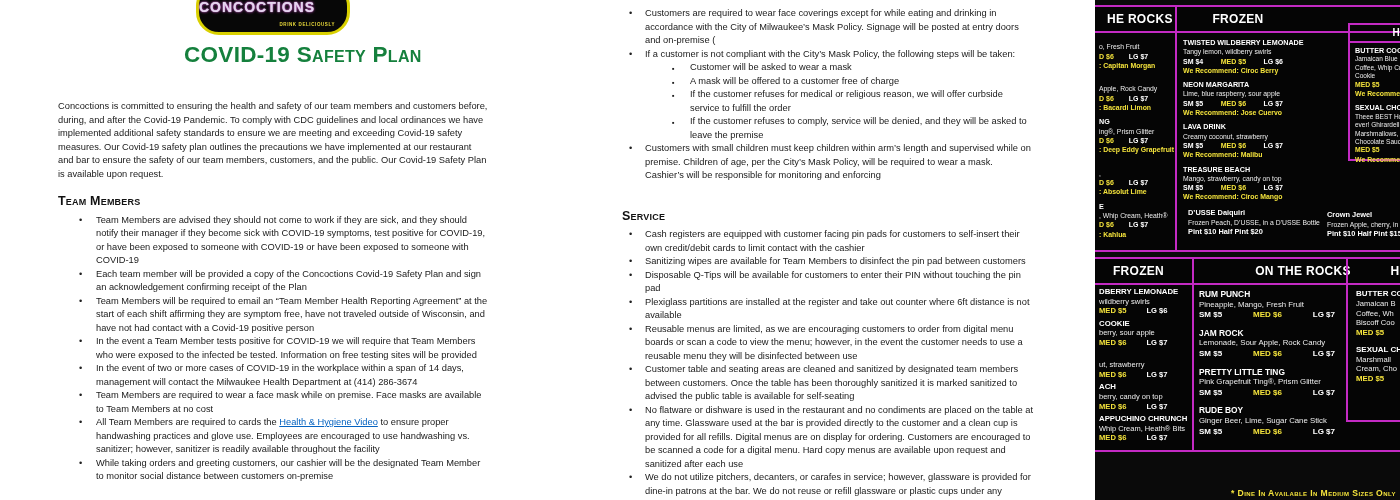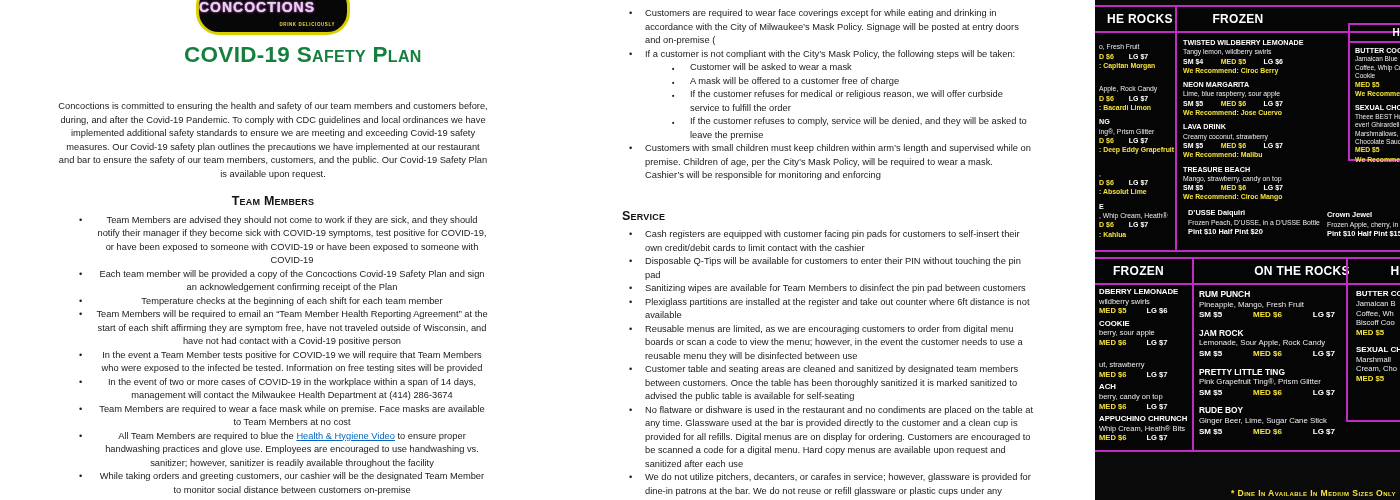--- a/index.html
+++ b/index.html
@@ -3,21 +3,21 @@
 <meta charset="utf-8">
 <style>
   html,body{margin:0;padding:0;}
   .stage{position:relative;width:1400px;height:500px;overflow:hidden;background:#fff;font-family:"Liberation Sans",sans-serif;color:#202020;}
   
   .doc{position:absolute;left:0;top:0;width:1095px;height:500px;background:#fff;}
   .logo{position:absolute;left:196px;top:-17px;width:148px;height:46px;background:#070707;border:3px solid #d9d000;border-radius:23px;}
   .logo-brand{text-align:left;margin-top:13px;font-size:14px;font-weight:bold;letter-spacing:1px;color:#e3d5ee;text-shadow:0 0 3px #c93fc9,0 0 1px #ffffff;}
   .logo-tag{position:absolute;right:12px;bottom:5px;font-size:4.5px;font-weight:bold;color:#e8d83a;letter-spacing:.6px;}
   .doc-title{position:absolute;left:178px;top:42px;font-size:22.5px;font-weight:bold;font-variant:small-caps;color:#15803d;letter-spacing:.3px;margin-left:6px;}
-  .col-left{position:absolute;left:58px;top:100px;width:430px;font-size:9.3px;line-height:13.5px;text-align:center;}
+  .col-left{position:absolute;left:58px;top:100px;width:430px;font-size:9.3px;line-height:13.5px;}
   .col-right{position:absolute;left:622px;top:7px;width:412px;font-size:9.3px;line-height:13.5px;}
   .col-left p{margin:0;}
   h2{margin:14px 0 5px 0;font-size:12.5px;font-variant:small-caps;letter-spacing:.2px;color:#111;}
   h2.svc{margin-top:27px;}
   .b{position:relative;padding-left:38px;}
   .b::before{content:"•";position:absolute;left:21px;top:0;}
   .col-right .b{padding-left:23px;}
   .col-right .b::before{left:7px;}
   .s{position:relative;padding-left:68px;}
   .s::before{content:"▪";position:absolute;left:50px;top:1px;font-size:7.5px;}
@@ -25,21 +25,21 @@
   
   .menu{position:absolute;left:1095px;top:0;width:305px;height:500px;background:#0a0a0a;overflow:hidden;color:#fff;white-space:nowrap;}
   .mpanel{position:absolute;background:#050505;border:2px solid #c32ac3;}
   .p-top{left:-12px;top:5px;width:352px;height:243px;}
   .p-bot{left:-12px;top:257px;width:352px;height:191px;}
   .mhead{position:absolute;left:0;right:0;top:0;height:24px;border-bottom:2px solid #c32ac3;}
   .mh{position:absolute;top:5px;font-weight:bold;font-size:12px;letter-spacing:.3px;}
   .mh.rocks{left:14px;margin-left:8px;}
   .mh.froz{left:100px;width:106px;text-align:center;}
   .mh.frozb{left:0;width:107px;text-align:center;}
-  .mh.otr{left:125px;width:184px;text-align:center;}
+  .mh.otr{left:110px;width:184px;text-align:center;padding-left:16px;}
   .mh.hb{left:265px;width:90px;text-align:center;}
   .vline{position:absolute;top:0;bottom:0;width:2px;background:#c32ac3;}
   .vlt{left:90px;} .vl1{left:107px;}
   .tcol{position:absolute;}
   .ta{left:14px;top:26px;width:76px;}
   .tb{left:98px;top:31px;width:108px;}
   .mi{margin-bottom:5px;}
   .tp .t{font-size:7.2px;font-weight:bold;line-height:9.3px;min-height:9.3px;}
   .tp .d{font-size:6.8px;line-height:9.3px;min-height:9.3px;color:#ededed;}
   .tp .pr{display:flex;font-size:7px;font-weight:bold;line-height:9.3px;min-height:9.3px;}
@@ -85,41 +85,40 @@
       <div class="logo-brand">CONCOCTIONS</div>
       <div class="logo-tag">DRINK DELICIOUSLY</div>
     </div>
     <div class="doc-title">COVID-19 Safety Plan</div>
 
     <div class="col-left">
       <p>Concoctions is committed to ensuring the health and safety of our team members and customers before, during, and after the Covid-19 Pandemic. To comply with CDC guidelines and local ordinances we have implemented additional safety standards to ensure we are meeting and exceeding Covid-19 safety measures. Our Covid-19 safety plan outlines the precautions we have implemented at our restaurant and bar to ensure the safety of our team members, customers, and the public. Our Covid-19 Safety Plan is available upon request.</p>
       <h2>Team Members</h2>
       <div class="b">Team Members are advised they should not come to work if they are sick, and they should notify their manager if they become sick with COVID-19 symptoms, test positive for COVID-19, or have been exposed to someone with COVID-19 or have been exposed to someone with COVID-19</div>
       <div class="b">Each team member will be provided a copy of the Concoctions Covid-19 Safety Plan and sign an acknowledgement confirming receipt of the Plan</div>
-      <div class="b">Temperature checks at the beginning of each shift for each team member</div>
       <div class="b">Team Members will be required to email an “Team Member Health Reporting Agreement” at the start of each shift affirming they are symptom free, have not traveled outside of Wisconsin, and have not had contact with a Covid-19 positive person</div>
       <div class="b">In the event a Team Member tests positive for COVID-19 we will require that Team Members who were exposed to the infected be tested. Information on free testing sites will be provided</div>
       <div class="b">In the event of two or more cases of COVID-19 in the workplace within a span of 14 days, management will contact the Milwaukee Health Department at (414) 286-3674</div>
       <div class="b">Team Members are required to wear a face mask while on premise. Face masks are available to Team Members at no cost</div>
-      <div class="b"><span>All Team Members are required to blue the </span><a class="doc-link">Health &amp; Hygiene Video</a><span> to ensure proper handwashing practices and glove use. Employees are encouraged to use handwashing vs. sanitizer; however, sanitizer is readily available throughout the facility</span></div>
+      <div class="b"><span>All Team Members are required to cards the </span><a class="doc-link">Health &amp; Hygiene Video</a><span> to ensure proper handwashing practices and glove use. Employees are encouraged to use handwashing vs. sanitizer; however, sanitizer is readily available throughout the facility</span></div>
       <div class="b">While taking orders and greeting customers, our cashier will be the designated Team Member to monitor social distance between customers on-premise</div>
     </div>
 
     <div class="col-right">
       <div class="b">Customers are required to wear face coverings except for while eating and drinking in accordance with the City of Milwaukee’s Mask Policy. Signage will be posted at entry doors and on-premise (</div>
       <div class="b">If a customer is not compliant with the City’s Mask Policy, the following steps will be taken:</div>
       <div class="s">Customer will be asked to wear a mask</div>
       <div class="s">A mask will be offered to a customer free of charge</div>
       <div class="s">If the customer refuses for medical or religious reason, we will offer curbside service to fulfill the order</div>
       <div class="s">If the customer refuses to comply, service will be denied, and they will be asked to leave the premise</div>
       <div class="b">Customers with small children must keep children within arm’s length and supervised while on premise. Children of age, per the City’s Mask Policy, will be required to wear a mask. Cashier’s will be responsible for monitoring and enforcing</div>
       <h2 class="svc">Service</h2>
       <div class="b">Cash registers are equipped with customer facing pin pads for customers to self-insert their own credit/debit cards to limit contact with the cashier</div>
+      <div class="b">Sanitizing wipes are available for Team Members to disinfect the pin pad between customers</div>
       <div class="b">Disposable Q-Tips will be available for customers to enter their PIN without touching the pin pad</div>
-      <div class="b">Sanitizing wipes are available for Team Members to disinfect the pin pad between customers</div>
       <div class="b">Plexiglass partitions are installed at the register and take out counter where 6ft distance is not available</div>
       <div class="b">Reusable menus are limited, as we are encouraging customers to order from digital menu boards or scan a code to view the menu; however, in the event the customer needs to use a reusable menu they will be disinfected between use</div>
       <div class="b">Customer table and seating areas are cleaned and sanitized by designated team members between customers. Once the table has been thoroughly sanitized it is marked sanitized to advised the public table is available for self-seating</div>
       <div class="b">No flatware or dishware is used in the restaurant and no condiments are placed on the table at any time. Glassware used at the bar is provided directly to the customer and a clean cup is provided for all refills. Digital menus are on display for ordering.  Customers are encouraged to be scanned a code for a digital menu. Hard copy menus are available upon request and sanitized after each use</div>
       <div class="b">We do not utilize pitchers, decanters, or carafes in service; however, glassware is provided for dine-in patrons at the bar. We do not reuse or refill glassware or plastic cups under any circumstances</div>
     </div>
   </div>
 
   <div class="menu">
 

